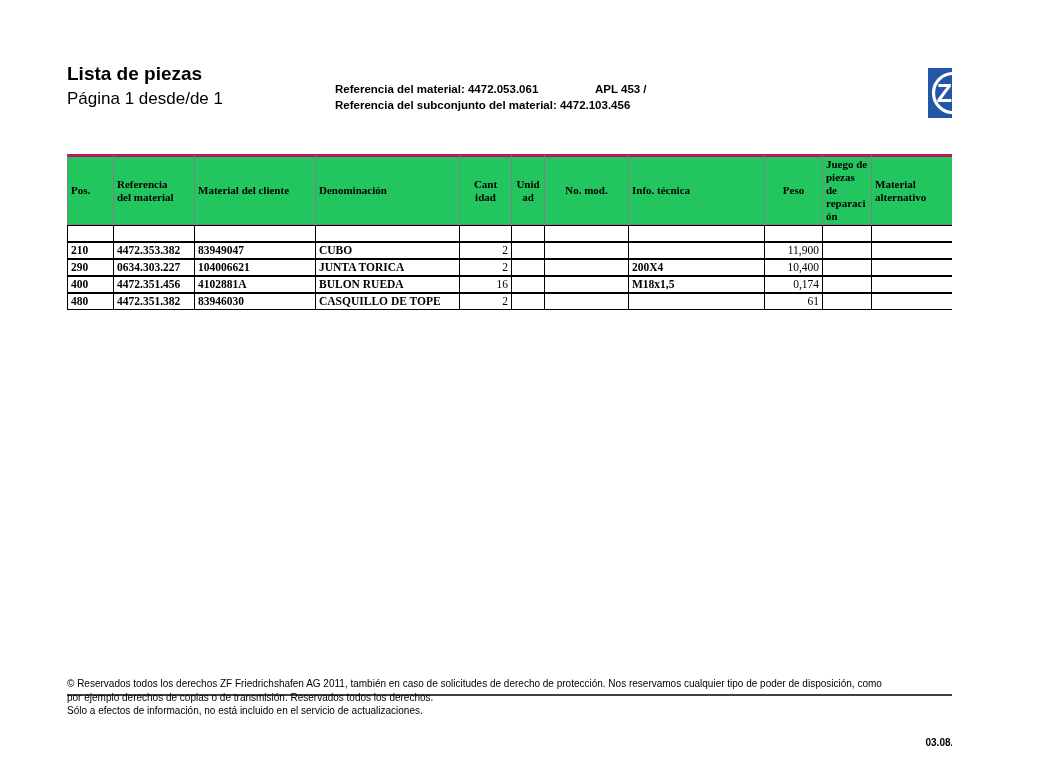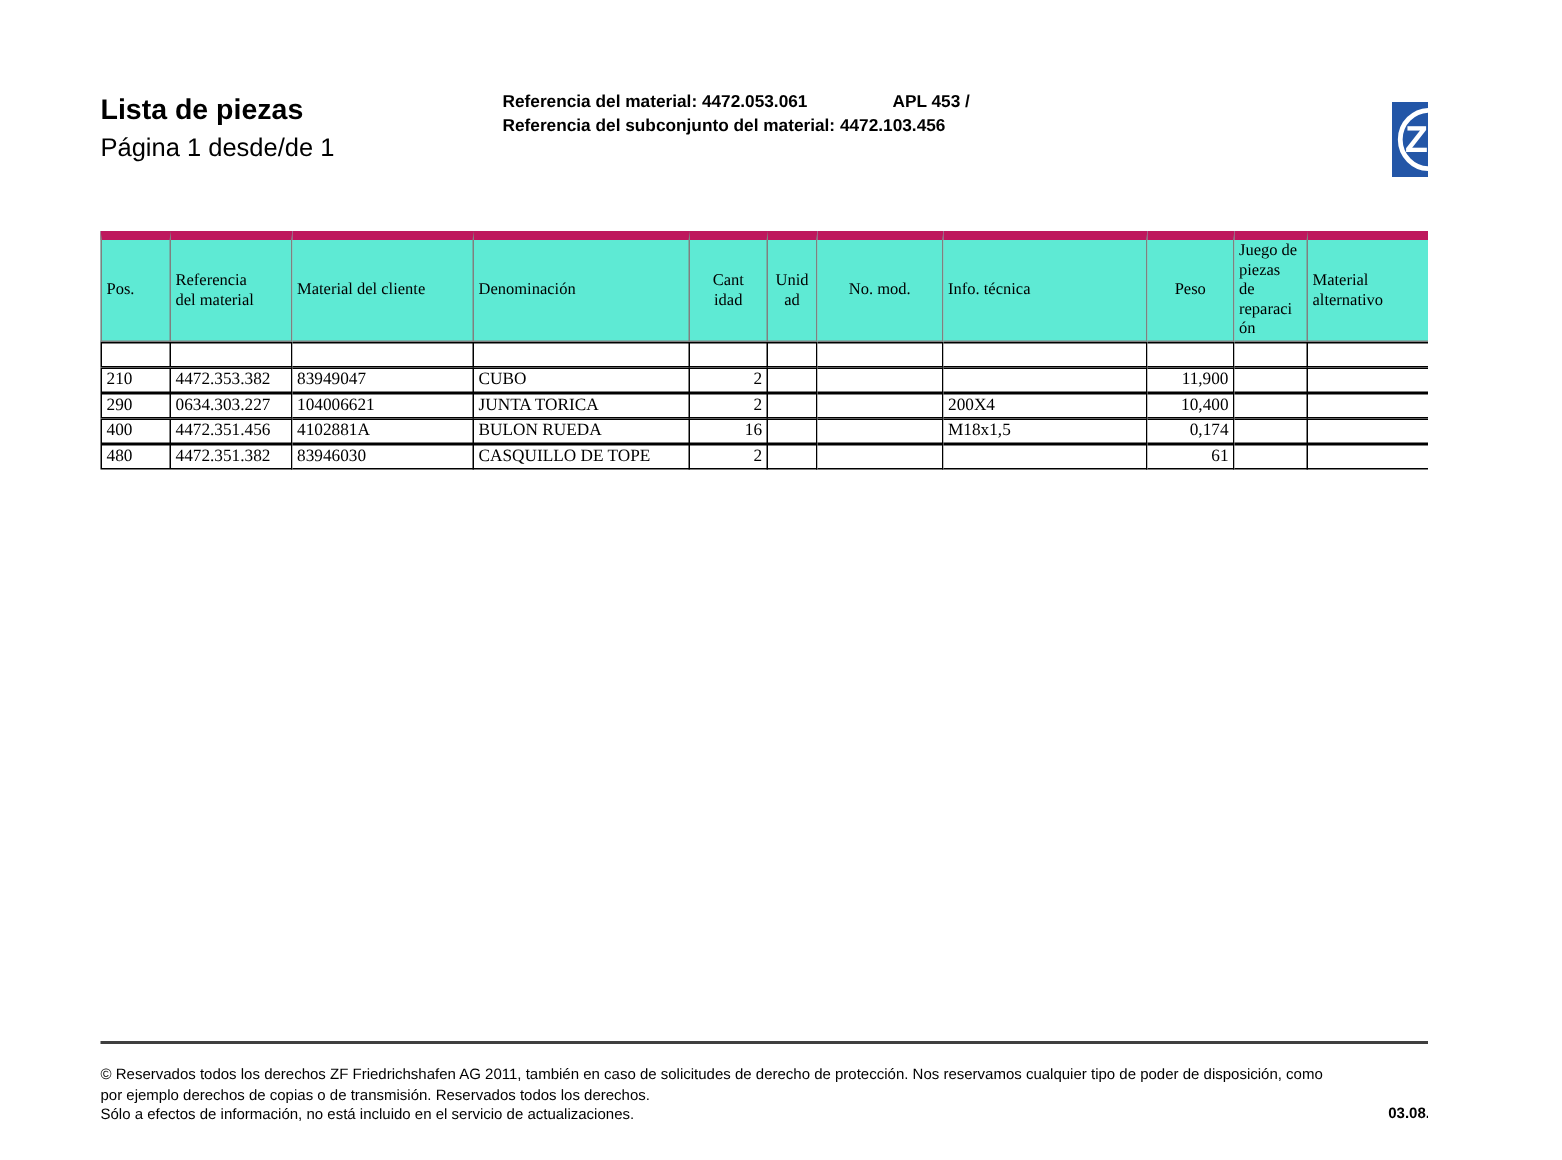--- a/index.html
+++ b/index.html
@@ -6,52 +6,52 @@
   .page {
     position:relative; width:952px; height:773px; background:#ffffff;
     font-family:"Liberation Sans", sans-serif; overflow:hidden; color:#000;
   }
 
   
   .title-block { position:absolute; left:67px; top:63px; }
   .doc-title { font-size:19px; font-weight:bold; letter-spacing:0; }
   .doc-sub { font-size:17px; margin-top:4px; }
 
-  .ref-block { position:absolute; left:335px; top:60px; font-size:11.5px; font-weight:bold; line-height:16px; }
+  .ref-block { position:absolute; left:335px; top:81px; font-size:11.5px; font-weight:bold; line-height:16px; }
   .ref-line1 { position:relative; white-space:nowrap; }
   .apl { position:absolute; left:260px; top:0; }
 
   .zf-logo { position:absolute; left:928px; top:68px; width:50px; height:50px; }
 
   
   table.parts {
     position:absolute; left:67px; top:154px; width:908px;
     border-collapse:separate; border-spacing:0; table-layout:fixed;
     font-family:"Liberation Serif", serif;
   }
   table.parts th {
-    background:#5eead4; font-size:11px; font-weight:normal; line-height:13px;
+    background:#22c55e; font-size:11px; font-weight:bold; line-height:13px;
     padding:1px 3px; vertical-align:middle; white-space:pre-line;
-    border-top:6px solid #be185d; border-bottom:1px solid #808080; border-right:1px solid #808080;
+    border-top:3px solid #be185d; border-bottom:1px solid #808080; border-right:1px solid #808080;
     overflow:hidden;
   }
   table.parts th:first-child { border-left:1px solid #808080; }
   tr.spacer td { height:3px; padding:0; border-right:1px solid #9a9a9a; background:#fff; }
   tr.spacer td:first-child { border-left:1px solid #9a9a9a; }
   table.parts tbody td {
     font-size:11.5px; line-height:13px; padding:1px 3px; height:13px;
     border-top:1px solid #000; border-bottom:1px solid #000; border-right:1px solid #000;
     white-space:nowrap; overflow:hidden; background:#fff;
   }
   table.parts tbody td:first-child { border-left:1px solid #000; }
-  .al { text-align:left; } .ac { text-align:center; } .ar { text-align:right; }
+  .al { text-align:left;font-weight:bold; } .ac { text-align:center; } .ar { text-align:right; }
 
   
   .footer-rule { position:absolute; left:67px; top:694px; width:908px; height:2px; background:#3f3f3f; }
-  .footer-text { position:absolute; left:67px; top:710px; width:832px; font-size:10px; line-height:13.5px; }
+  .footer-text { position:absolute; left:67px; top:677px; width:832px; font-size:10px; line-height:13.5px; }
   .footer-date {
     position:absolute; left:875px; top:699px; width:100px; text-align:right;
     font-size:10px; font-weight:bold; line-height:12px;margin-top:38px;
   }
 
   
   .watermark { position:absolute; left:984px; top:716px; white-space:nowrap; }
   .wm1 { font-size:21px; color:#bdbdbd; }
   .wm2 { font-size:15px; color:#cfcfcf; margin-top:3px; }
 </style>

